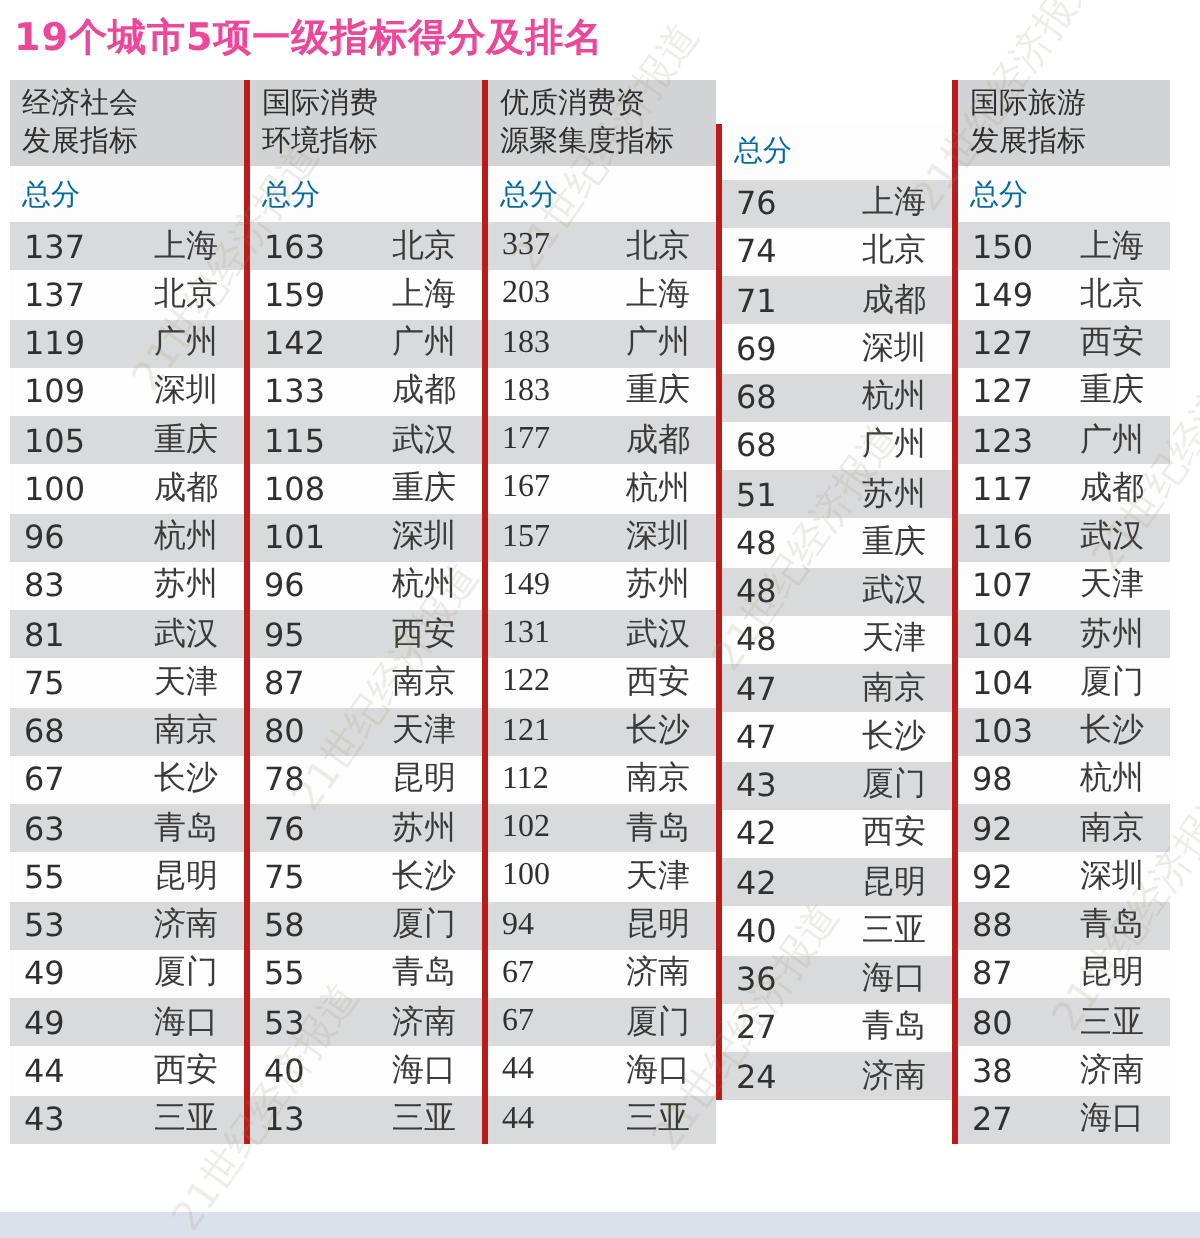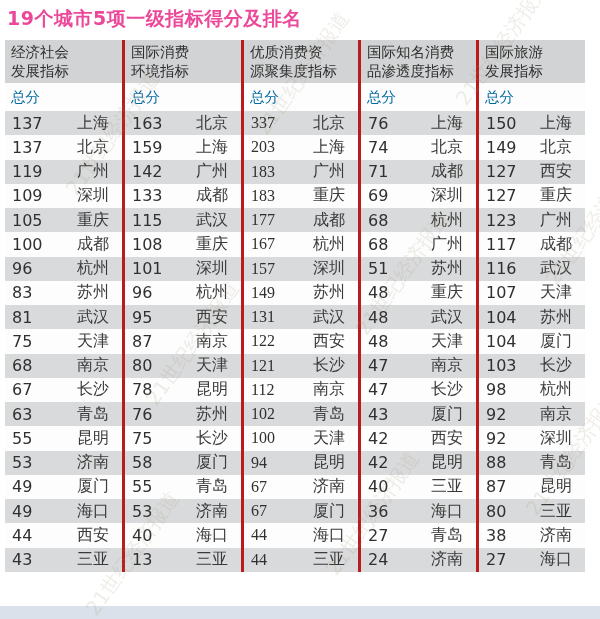--- a/index.html
+++ b/index.html
@@ -318,22 +318,20 @@
             <span class="score">44</span>
             <span class="city">海口</span>
           </div>
           <div class="row">
             <span class="score">44</span>
             <span class="city">三亚</span>
           </div>
         </div>
       </div>
       <div class="col c3">
-        <div class="col-header">国际知名消费
-品渗透度指标</div>
         <div class="subtotal">总分</div>
         <div class="rows">
           <div class="row">
             <span class="score">76</span>
             <span class="city">上海</span>
           </div>
           <div class="row">
             <span class="score">74</span>
             <span class="city">北京</span>
           </div>

